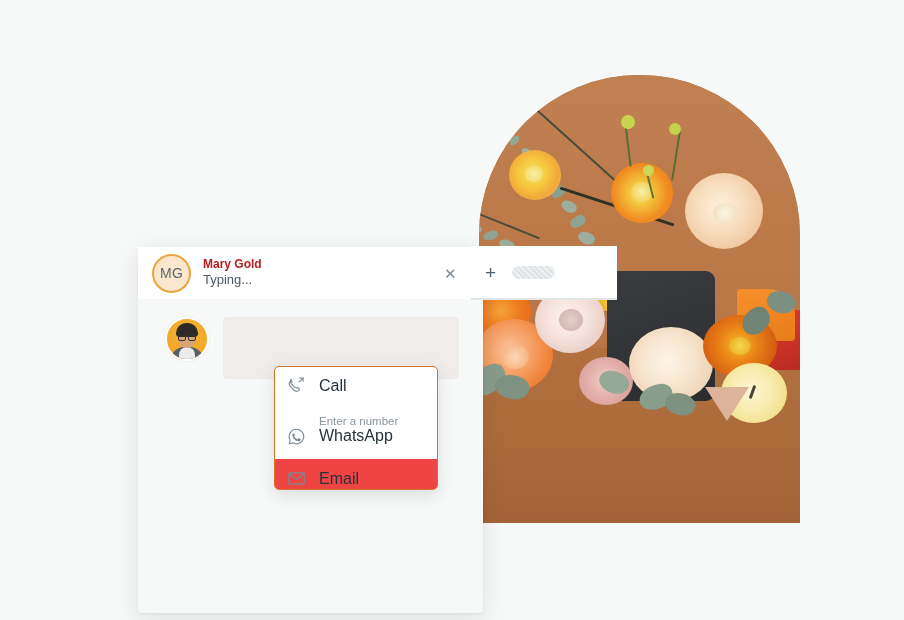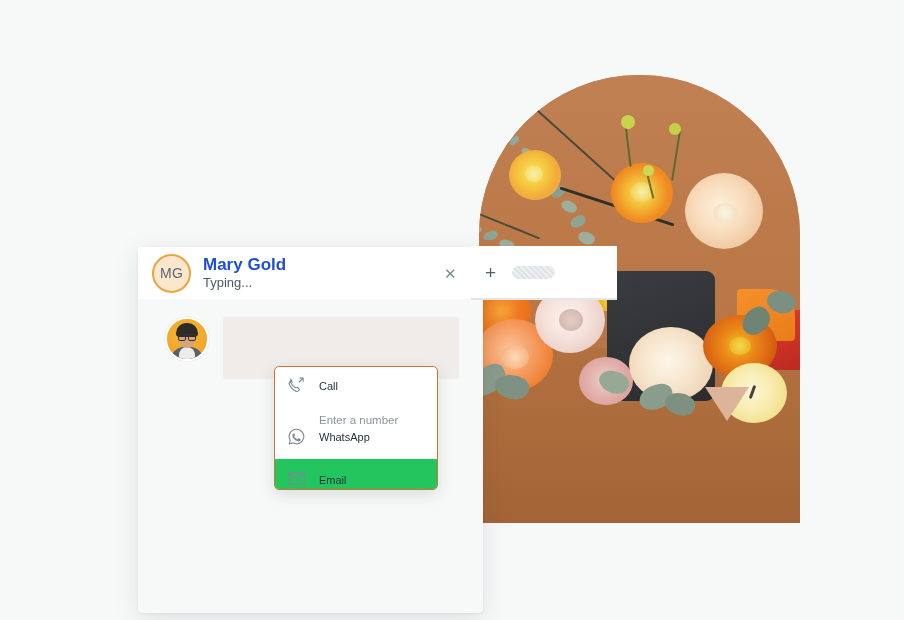--- a/index.html
+++ b/index.html
@@ -53,21 +53,21 @@
     position: relative; height: 52px; background: #ffffff;
     display: flex; align-items: center; padding: 0 0 0 14px;
   }
   .avatar-sm {
     width: 39px; height: 39px; border-radius: 50%;
     background: #fbe7cd; border: 2px solid #eda43c;
     display: flex; align-items: center; justify-content: center;
     color: #5b6770; font-size: 14px; letter-spacing: .3px; flex: none;
   }
   .who { margin-left: 12px; line-height: 1.15; }
-  .who-name { font-size: 17px; font-weight: bold; color: #1d4ed8; }
+  .who-name { font-size: 12px; font-weight: bold; color: #b91c1c; }
   .who-status { font-size: 13px; color: #4a5a66; margin-top: 2px; }
   .hdr-close {
     position: absolute; left: 306px; top: 19px;
     font-size: 15px; color: #7b8a94; line-height: 1; cursor: pointer;
   }
   .tab-panel {
     position: absolute; left: 333px; top: -1px; width: 146px; height: 54px;
     background: #ffffff; border-bottom: 2px solid #e3e6e8;
     display: flex; align-items: center; padding-left: 14px; gap: 16px;
   }
@@ -113,24 +113,24 @@
   
   .dropdown {
     position: absolute; left: 274px; top: 366px;
     width: 164px; height: 124px;
     background: #ffffff; border: 1.5px solid #d2742a; border-radius: 5px;
     overflow: hidden;
     box-shadow: 0 5px 16px rgba(40,40,40,.13);
   }
   .dd-item { display: flex; align-items: center; padding: 0 0 0 13px; height: 46px; }
   .dd-item.two { height: 46px; align-items: flex-start; padding-top: 9px; }
-  .dd-item.sel { background: #22c55e; height: 39px; }
+  .dd-item.sel { background: #ef4444; height: 39px; }
   .dd-ico { width: 22px; flex: none; color: #7b8a94; display:flex; align-items:center; }
   .dd-txt { margin-left: 9px; }
-  .dd-title { font-size: 11px; color: #24333e; line-height: 1.2; }
+  .dd-title { font-size: 16px; color: #24333e; line-height: 1.2; }
   .dd-sub { font-size: 11.5px; color: #8a959c; margin-top: 20px; }
   svg { display: block; }
 </style>
 </head>
 <body>
 
 <div id="stage">
 
   <div class="photo-arch">
     <div class="photo-inner">

